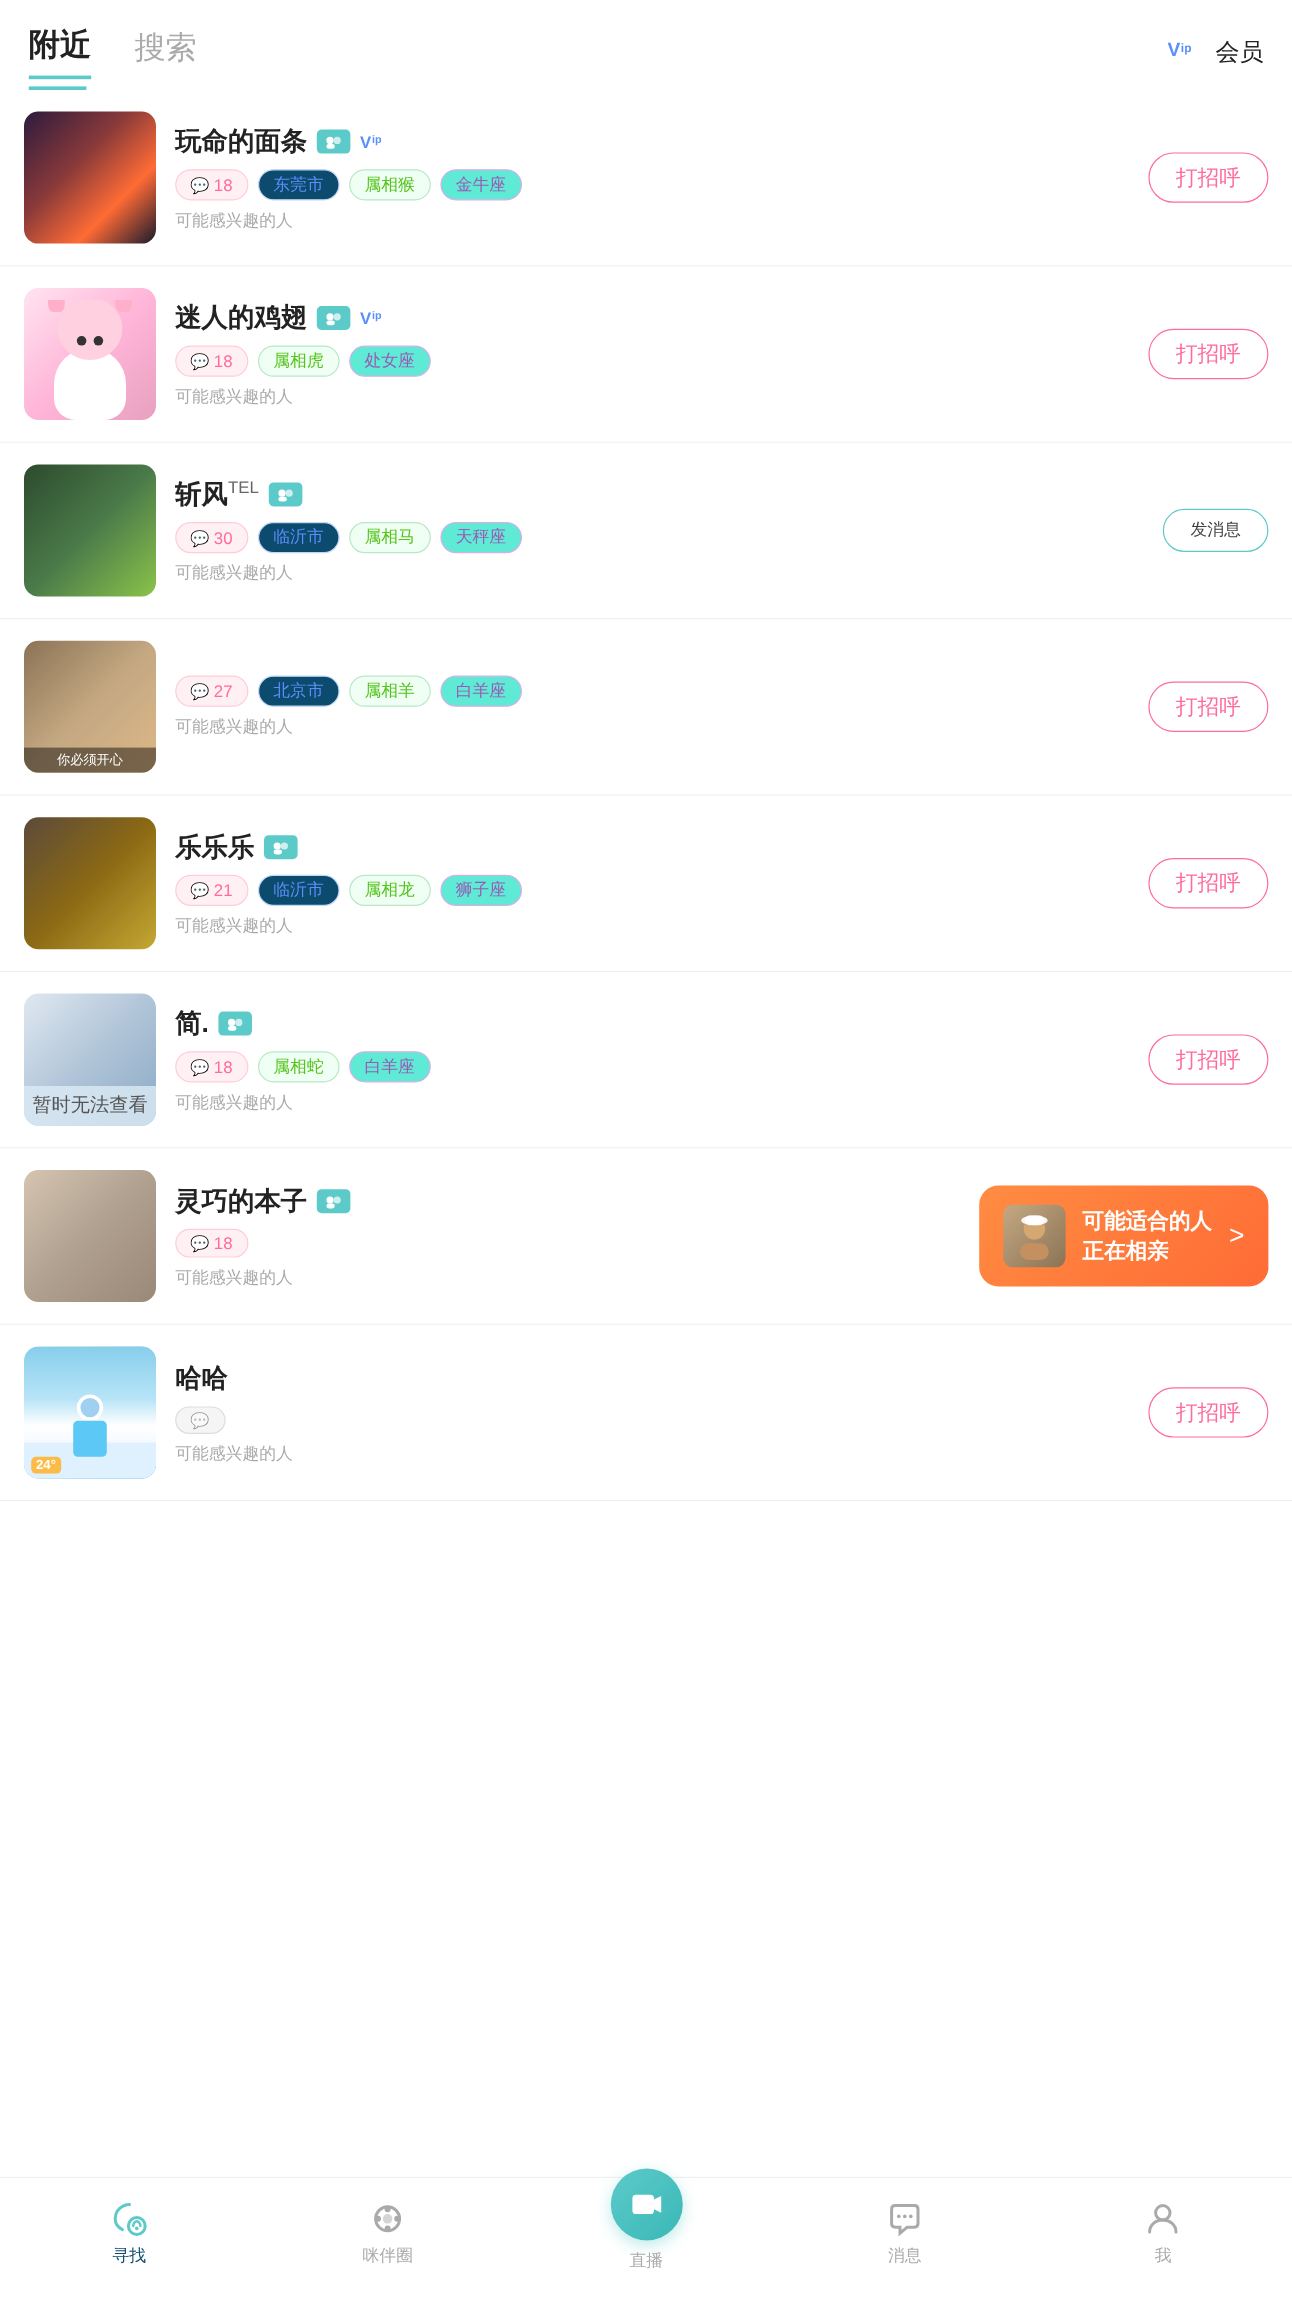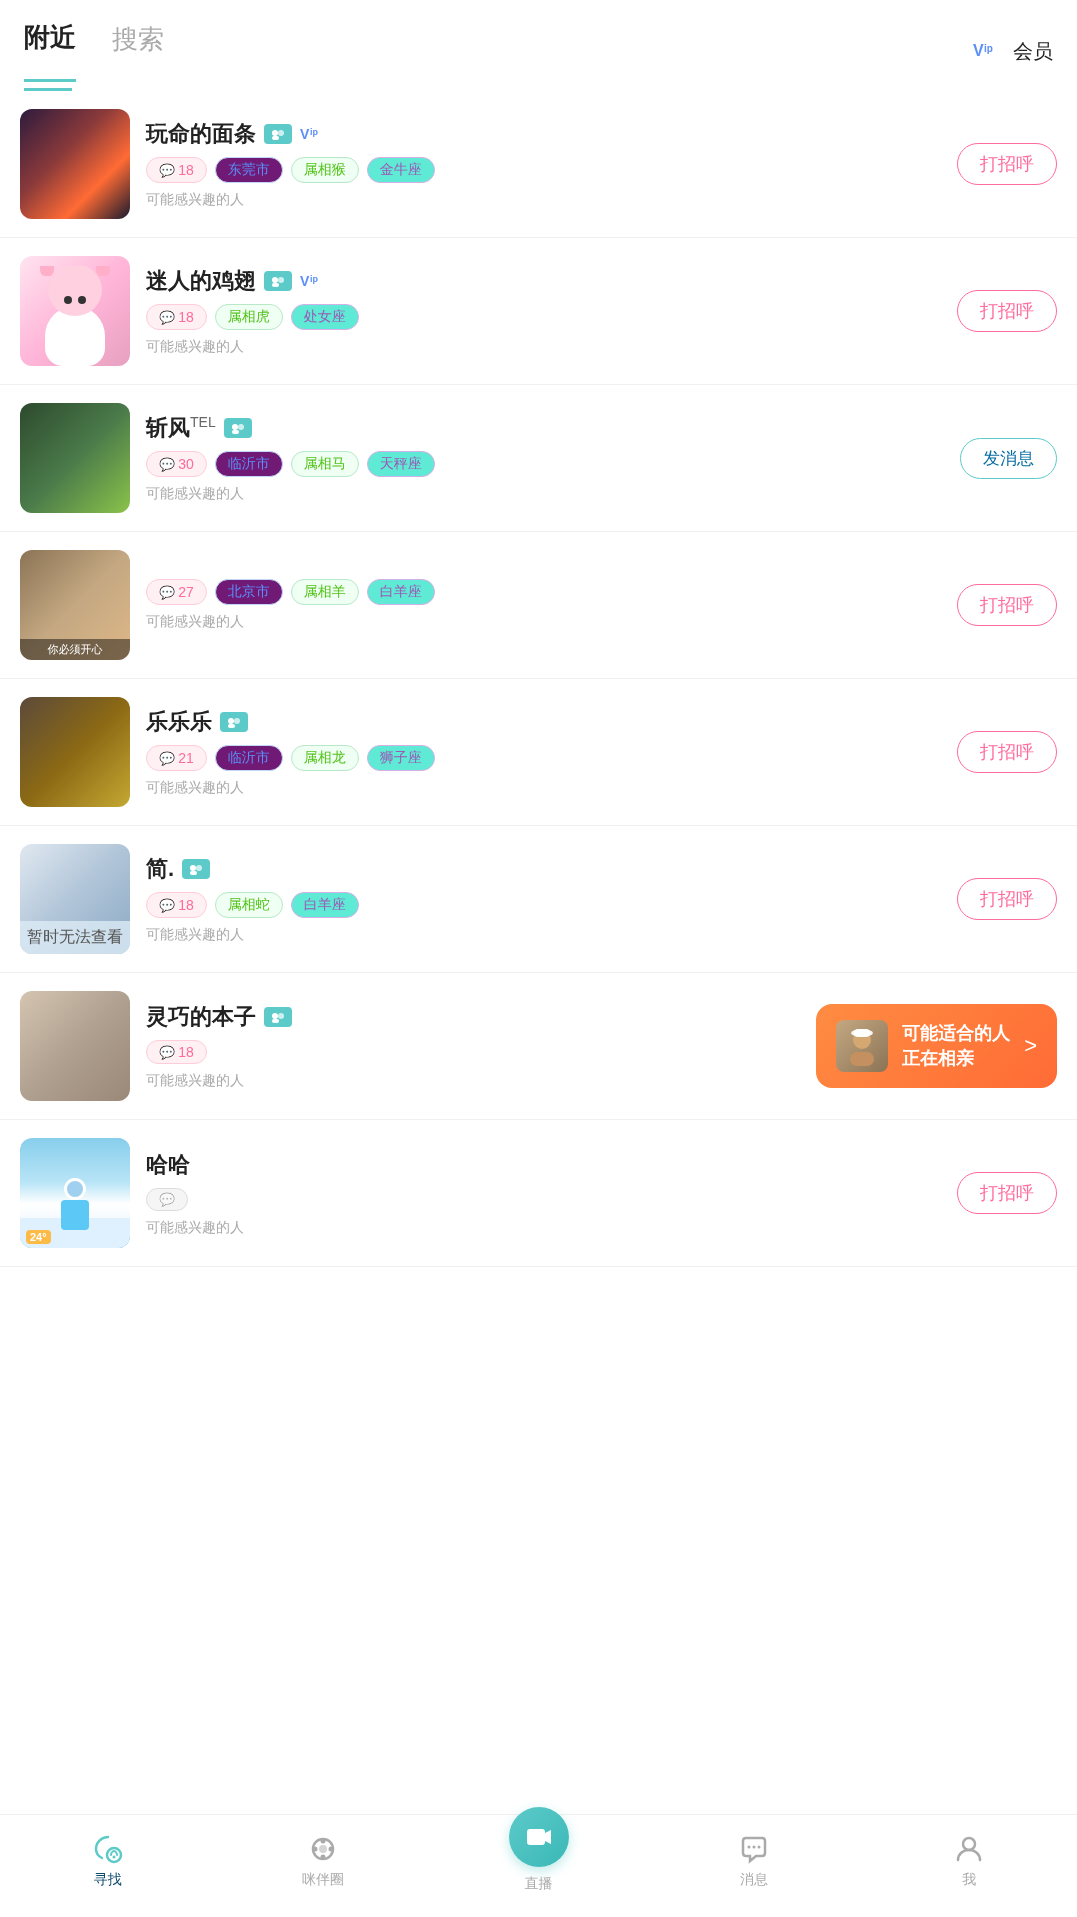--- a/index.html
+++ b/index.html
@@ -18,21 +18,21 @@
       display: flex;
       align-items: center;
       padding: 20px 24px 0 24px;
       background: #fff;
     }
     .header-tab {
       font-size: 26px;
       font-weight: bold;
       color: #222;
       margin-right: 36px;
-      padding-bottom: 24px;
+      padding-bottom: 8px;
       cursor: pointer;
     }
     .header-tab.active {
       color: #222;
       border-bottom: 3px solid #5ccac9;
     }
     .header-tab.inactive {
       color: #aaa;
       font-weight: normal;
     }
@@ -138,21 +138,21 @@
       display: inline-flex;
       align-items: center;
       gap: 3px;
     }
     .tag-age {
       background: #fff0f3;
       color: #ff6b9d;
       border: 1px solid #ffccd9;
     }
     .tag-city {
-      background: #701a75;
+      background: #0c4a6e;
       color: #5b8ff9;
       border: 1px solid #c0d8f8;
     }
     .tag-zodiac-animal {
       background: #f0fff4;
       color: #52c41a;
       border: 1px solid #b7e8c7;
     }
     .tag-zodiac-star {
       background: #5eead4;
@@ -172,25 +172,25 @@
       color: #ff6b9d;
       background: #fff;
       border-radius: 24px;
       padding: 8px 22px;
       font-size: 18px;
       cursor: pointer;
       white-space: nowrap;
     }
     .btn-message {
       border: 1.5px solid #5ccac9;
-      color: #0369a1;
+      color: #404040;
       background: #fff;
       border-radius: 24px;
       padding: 8px 22px;
-      font-size: 17px;
+      font-size: 14px;
       cursor: pointer;
       white-space: nowrap;
       text-align: center;
     }
 
     
     .match-banner {
       background: linear-gradient(135deg, #ff8c42 0%, #ff6b35 100%);
       border-radius: 16px;
       padding: 16px 20px;

